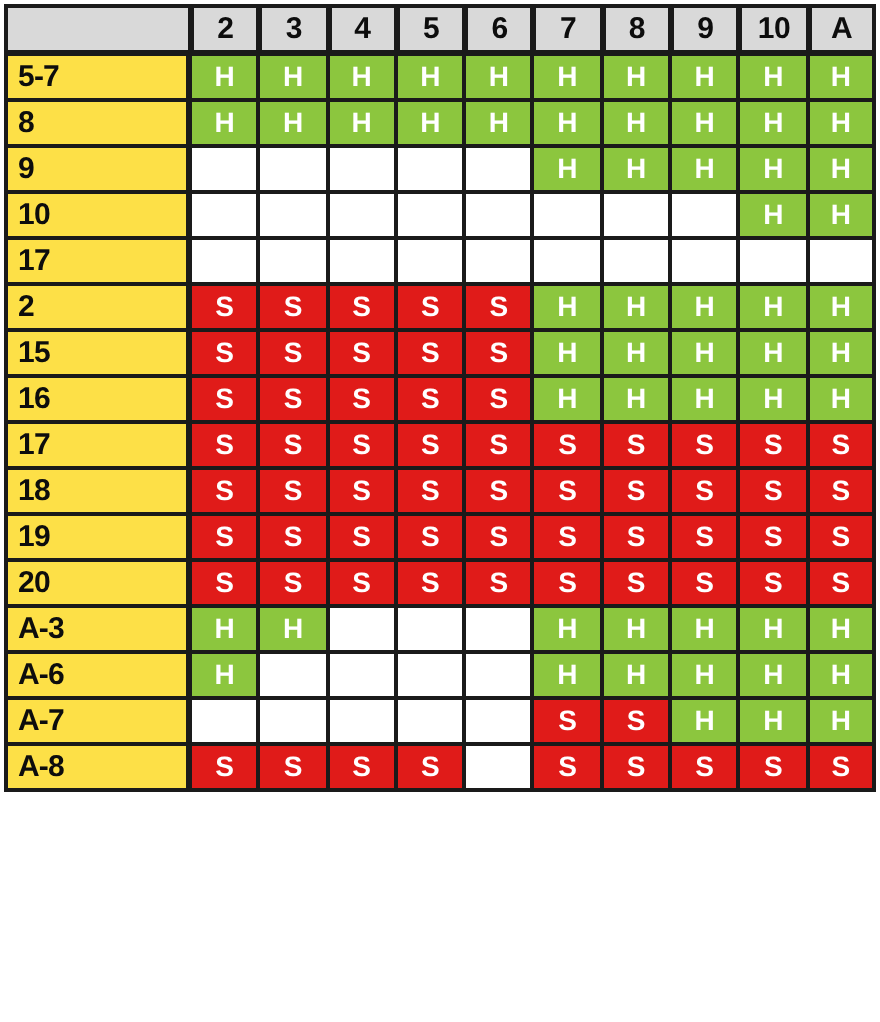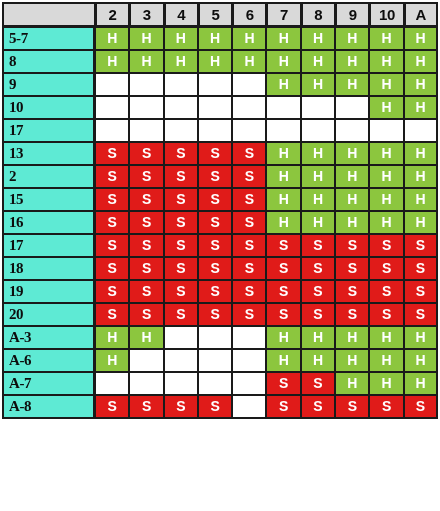--- a/index.html
+++ b/index.html
@@ -44,34 +44,33 @@
     padding: 0;
   }
   thead th.corner {
     background: #d9d9d9;
     border-left-width: 2px;
   }
   thead th.last { border-right-width: 2px; }
 
   tbody th.rowlabel {
     height: 21px;
-    background: #5eead4;
+    background: #fde047;
     border: 2px solid #1a1a1a;
     border-top-width: 1px;
     border-bottom-width: 1px;
     border-right-width: 2px;
     font-size: 15px;
     font-weight: bold;
     color: #0d0d0d;
     text-align: left;
     vertical-align: middle;
     padding: 0 0 0 5px;
     letter-spacing: -0.4px;
     white-space: nowrap;
-    font-family: Liberation Serif, serif;
   }
   tbody tr:last-child th.rowlabel { border-bottom-width: 2px; }
 
   tbody td {
     height: 21px;
     padding: 0;
     text-align: center;
     vertical-align: middle;
     font-size: 14px;
     font-weight: bold;
@@ -180,33 +179,20 @@
           <td class="empty"></td>
           <td class="empty"></td>
           <td class="empty"></td>
           <td class="empty"></td>
           <td class="empty"></td>
           <td class="empty"></td>
           <td class="empty"></td>
           <td class="empty cell-last"></td>
         </tr>
         <tr>
-          <th class="rowlabel">13</th>
-          <td class="v-S">S</td>
-          <td class="v-S">S</td>
-          <td class="v-S">S</td>
-          <td class="v-S">S</td>
-          <td class="v-S">S</td>
-          <td class="v-H">H</td>
-          <td class="v-H">H</td>
-          <td class="v-H">H</td>
-          <td class="v-H">H</td>
-          <td class="v-H cell-last">H</td>
-        </tr>
-        <tr>
           <th class="rowlabel">2</th>
           <td class="v-S">S</td>
           <td class="v-S">S</td>
           <td class="v-S">S</td>
           <td class="v-S">S</td>
           <td class="v-S">S</td>
           <td class="v-H">H</td>
           <td class="v-H">H</td>
           <td class="v-H">H</td>
           <td class="v-H">H</td>

